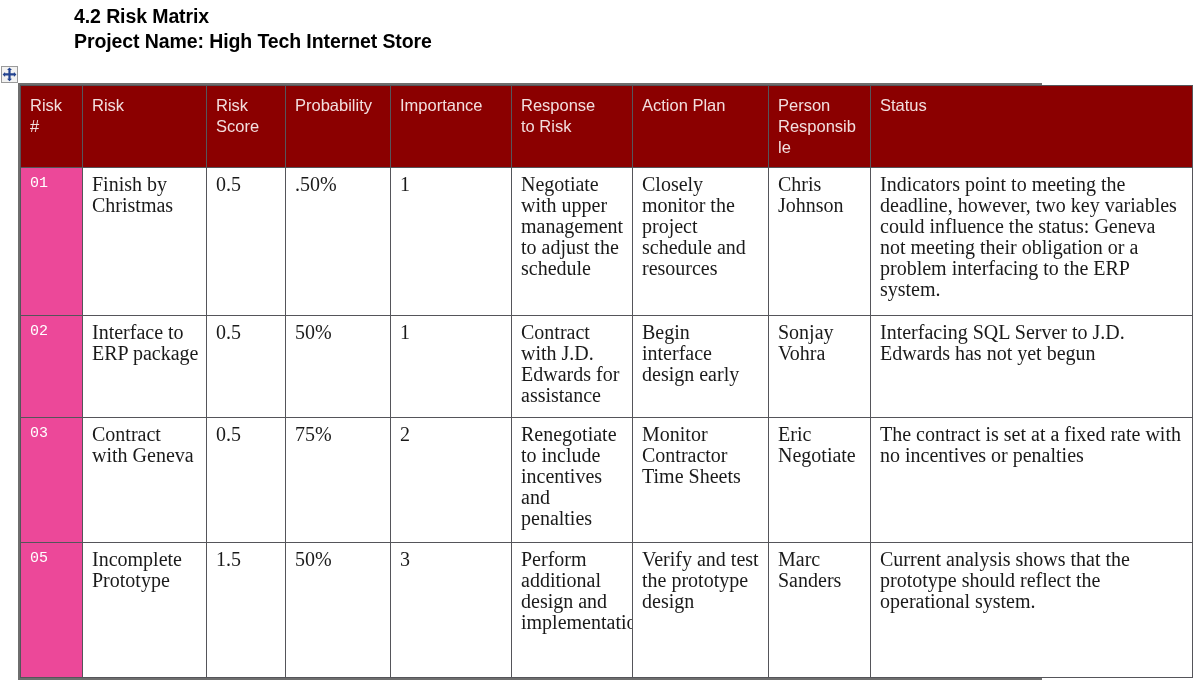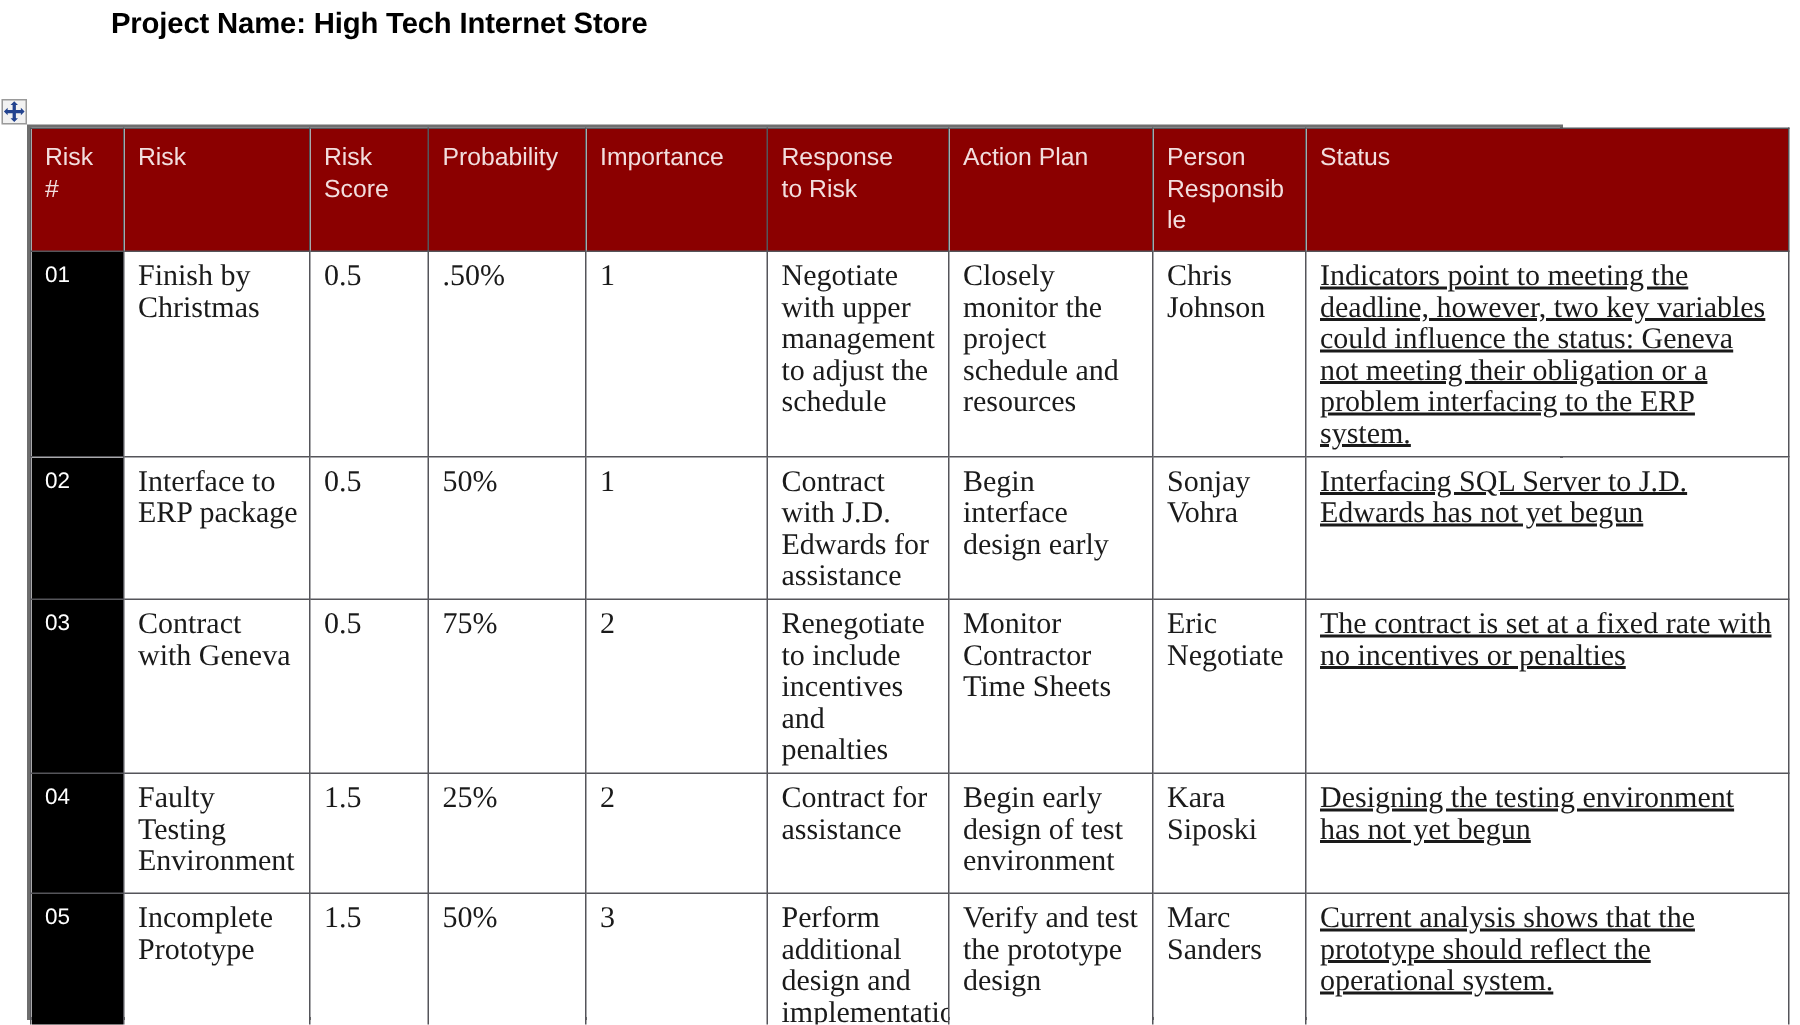--- a/index.html
+++ b/index.html
@@ -80,44 +80,43 @@
     font-size: 16.5px;
     line-height: 21px;
     text-align: left;
     vertical-align: top;
     padding: 9px 6px 6px 9px;
     height: 82px;
   }
 
   
   td.risknum {
-    background: #000000;
+    background: #ec4899;
     color: #ffffff;
-    font-family: Liberation Sans, sans-serif;
+    font-family: Liberation Mono, monospace;
     font-size: 15px;
     line-height: 19px;
     padding: 10px 6px 6px 9px;
   }
 
   
   td.body {
     background: #ffffff;
     color: #1a1a1a;
     font-family: "Liberation Serif", serif;
     font-size: 20px;
     line-height: 21px;
   }
   td.num {
     text-align: left;
     padding-left: 6px;
     padding-right: 6px;
   }
   td.status {
     padding-right: 12px;
-    text-decoration: underline;
   }
 
   
   col.c-risknum   { width: 62px; }
   col.c-risk      { width: 124px; }
   col.c-score     { width: 79px; }
   col.c-prob      { width: 105px; }
   col.c-import    { width: 121px; }
   col.c-response  { width: 121px; }
   col.c-action    { width: 136px; }
@@ -128,20 +127,21 @@
   tr.r0 td { height: 120px; }
   tr.r1 td { height: 90px; }
   tr.r2 td { height: 100px; }
   tr.r3 td { height: 80px; }
   tr.r4 td { height: 125px; }
 </style>
 </head>
 <body>
 
 <div class="doc-heading">
+  <div class="line">4.2 Risk Matrix</div>
   <div class="line">Project Name: High Tech Internet Store</div>
 </div>
 
 <div class="move-handle" title="move table">
   <svg width="15" height="15" viewBox="0 0 15 15" aria-hidden="true">
     <g fill="#23438f">
       <path d="M7.5 0.5 L10 3 H8.6 V6.3 H11.9 V4.9 L14.4 7.4 L11.9 9.9 V8.5 H8.6 V11.8 H10 L7.5 14.3 L5 11.8 H6.4 V8.5 H3.1 V9.9 L0.6 7.4 L3.1 4.9 V6.3 H6.4 V3 H5 Z"></path>
     </g>
   </svg>
 </div>
@@ -204,31 +204,20 @@
         <td class="risknum">03</td>
         <td class="body">Contract with Geneva</td>
         <td class="body num">0.5</td>
         <td class="body num">75%</td>
         <td class="body num">2</td>
         <td class="body">Renegotiate to include incentives and penalties</td>
         <td class="body">Monitor Contractor Time Sheets</td>
         <td class="body">Eric Negotiate</td>
         <td class="body status">The contract is set at a fixed rate with no incentives or penalties</td>
       </tr>
-      <tr class="r3">
-        <td class="risknum">04</td>
-        <td class="body">Faulty Testing Environment</td>
-        <td class="body num">1.5</td>
-        <td class="body num">25%</td>
-        <td class="body num">2</td>
-        <td class="body">Contract for assistance</td>
-        <td class="body">Begin early design of test environment</td>
-        <td class="body">Kara Siposki</td>
-        <td class="body status">Designing the testing environment has not yet begun</td>
-      </tr>
       <tr class="r4">
         <td class="risknum">05</td>
         <td class="body">Incomplete Prototype</td>
         <td class="body num">1.5</td>
         <td class="body num">50%</td>
         <td class="body num">3</td>
         <td class="body">Perform additional design and implementation</td>
         <td class="body">Verify and test the prototype design</td>
         <td class="body">Marc Sanders</td>
         <td class="body status">Current analysis shows that the prototype should reflect the operational system.</td>

